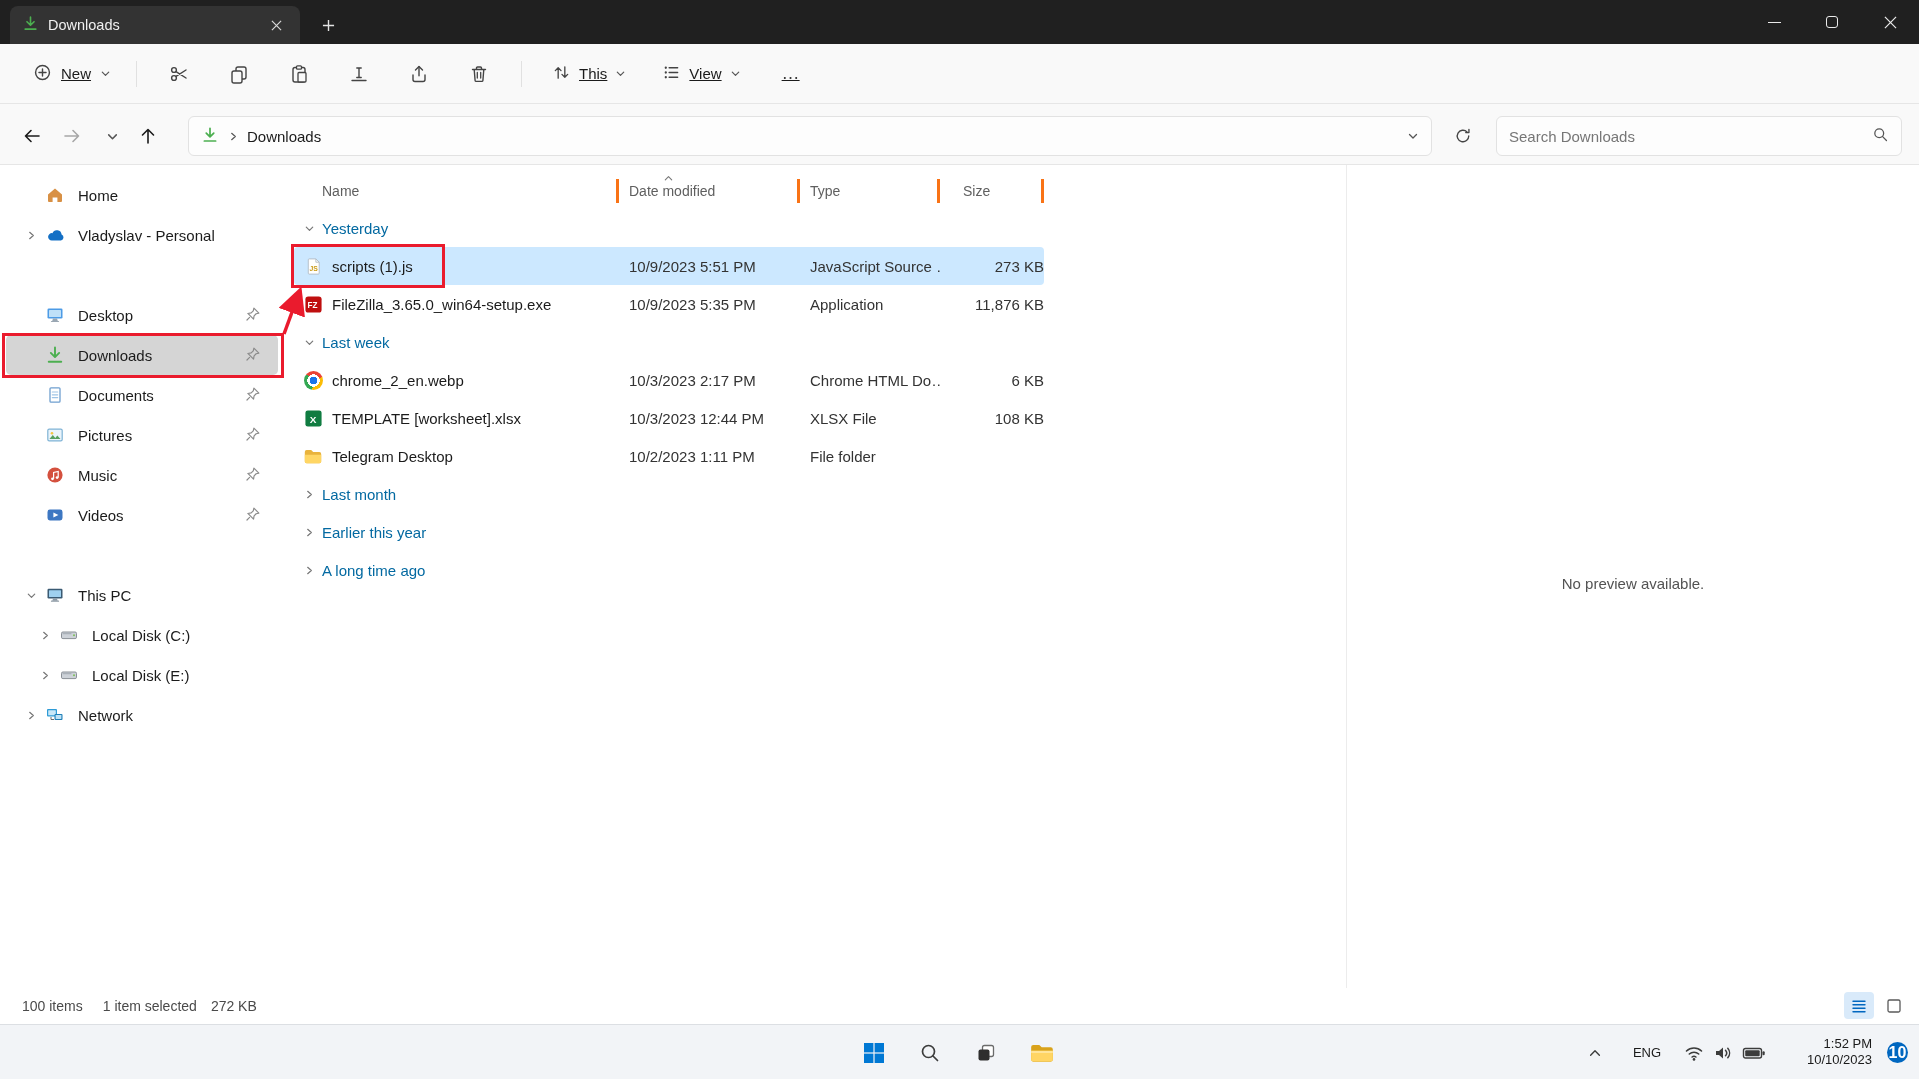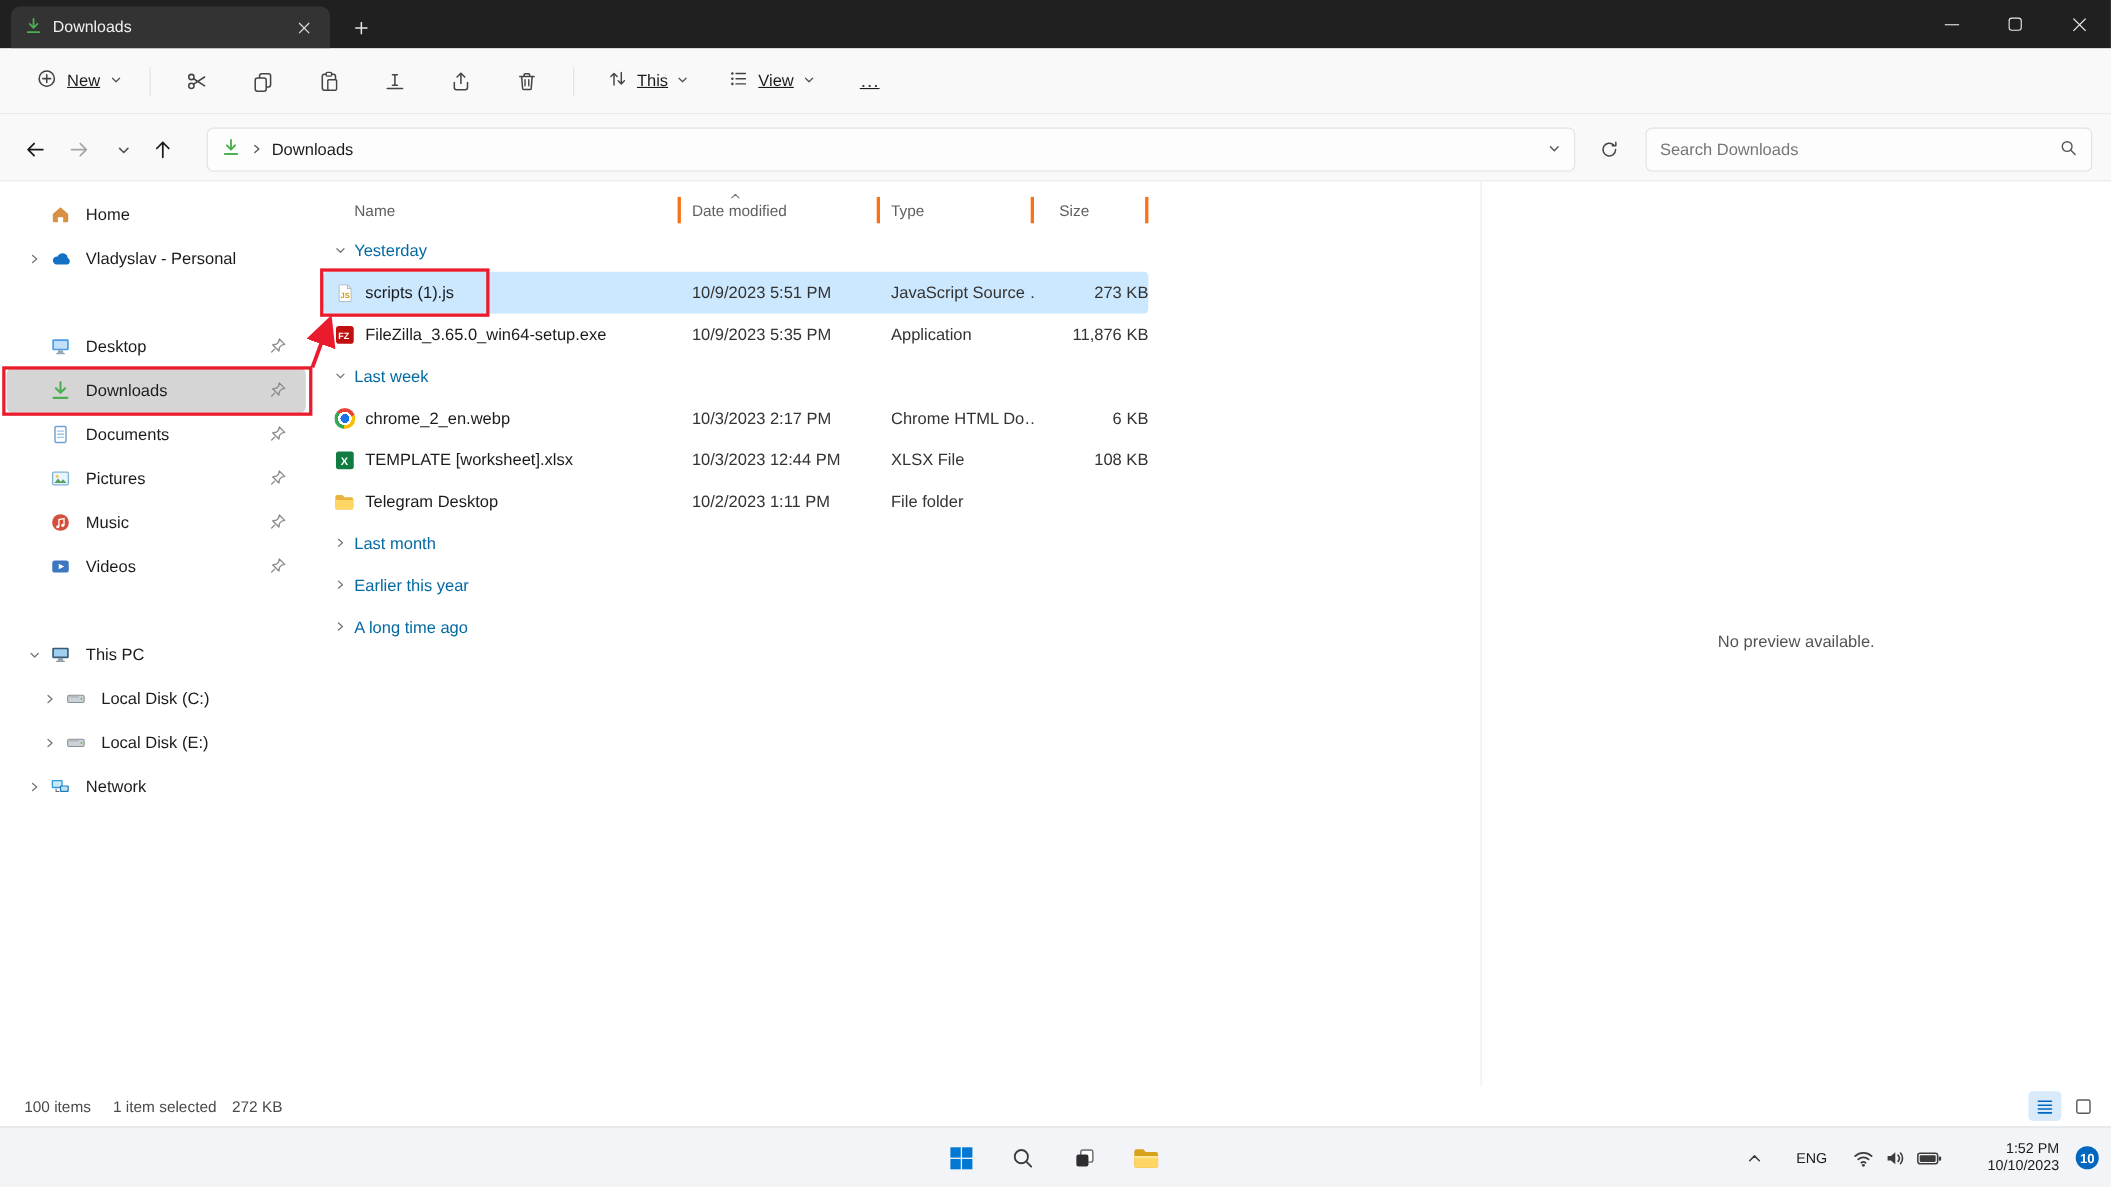--- a/index.html
+++ b/index.html
@@ -81,21 +81,21 @@
   .sb-tbtn.active { background:#d9eafa; }
 
   
   .taskbar { position:absolute; left:0; top:1024px; width:100%; height:55px; background:#f2f4f7; border-top:1px solid #dcdfe3; }
   .tk-center { position:absolute; left:850px; top:0; height:55px; display:flex; align-items:center; gap:8px; }
   .tk-btn { width:48px; height:44px; display:flex; align-items:center; justify-content:center; border-radius:6px; }
   .tk-tray { position:absolute; right:0; top:0; height:55px; }
   .tray-item { position:absolute; top:0; height:55px; display:flex; align-items:center; justify-content:center; }
   .tk-lang { font-size:13px; color:#1b1b1b; }
   .tk-clock { position:absolute; right:47px; top:11px; text-align:right; font-size:13px; line-height:16px; color:#1b1b1b; }
-  .tk-badge { position:absolute; right:11px; top:17px; width:21px; height:21px; border-radius:50%; background:#0067c0; color:#fff; font-size:12px; font-weight:bold; display:flex; align-items:center; justify-content:center; }
+  .tk-badge { position:absolute; right:11px; top:17px; width:21px; height:21px; border-radius:50%; background:#0067c0; color:#fff; font-size:16px; font-weight:bold; display:flex; align-items:center; justify-content:center; }
 
   
   .chrome-ic { width:19px; height:19px; border-radius:50%;
     background:
       radial-gradient(circle at 50% 50%, #1a73e8 0 4px, #ffffff 4px 6.2px, rgba(0,0,0,0) 6.2px),
       conic-gradient(from -50deg, #ea4335 0 33%, #fbbc05 0 66%, #34a853 0 100%); }
 
   
   .anno-box { position:absolute; border:3px solid #ea1b2d; pointer-events:none; }
   .anno-arrow { position:absolute; pointer-events:none; }

